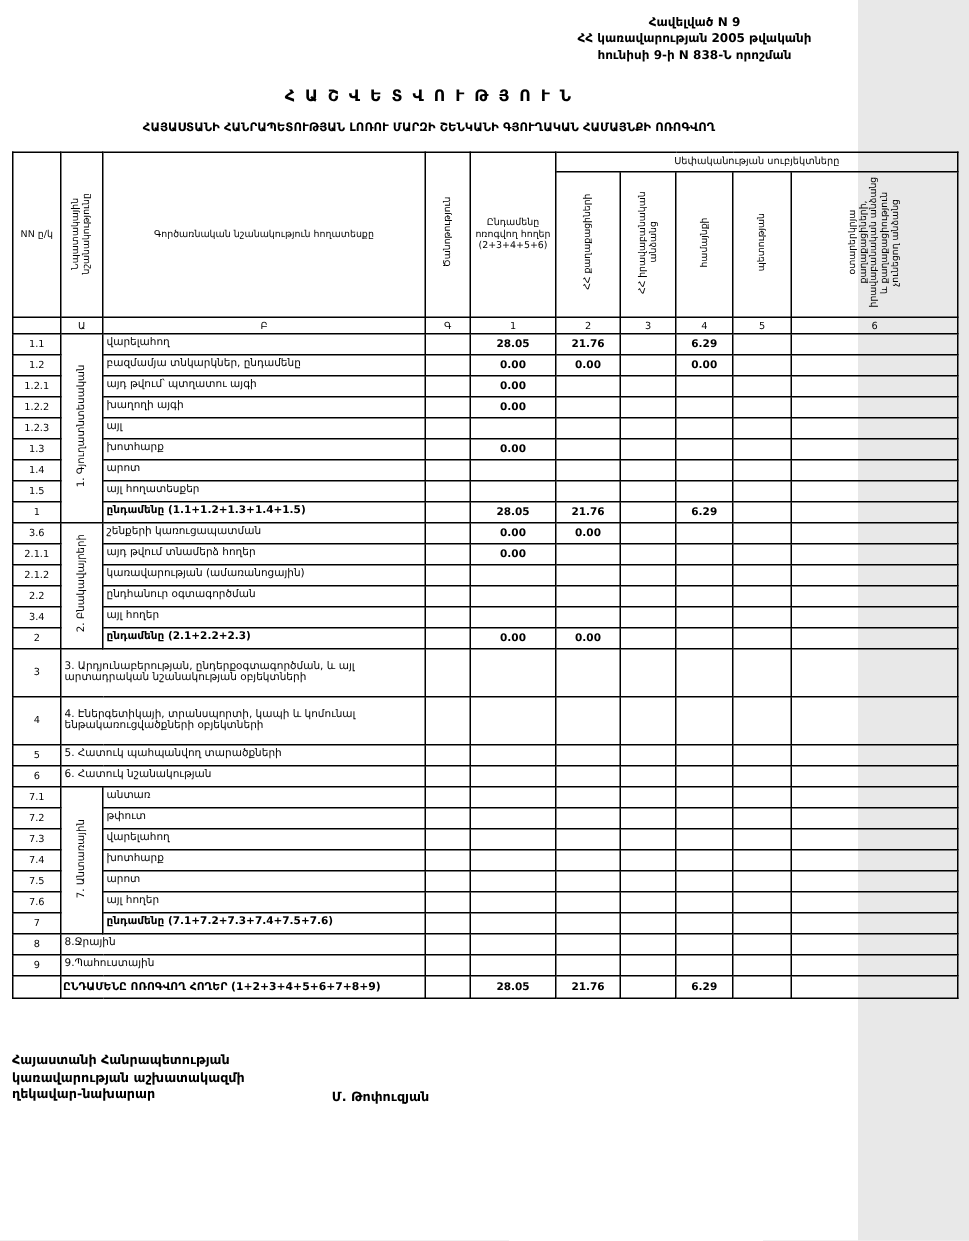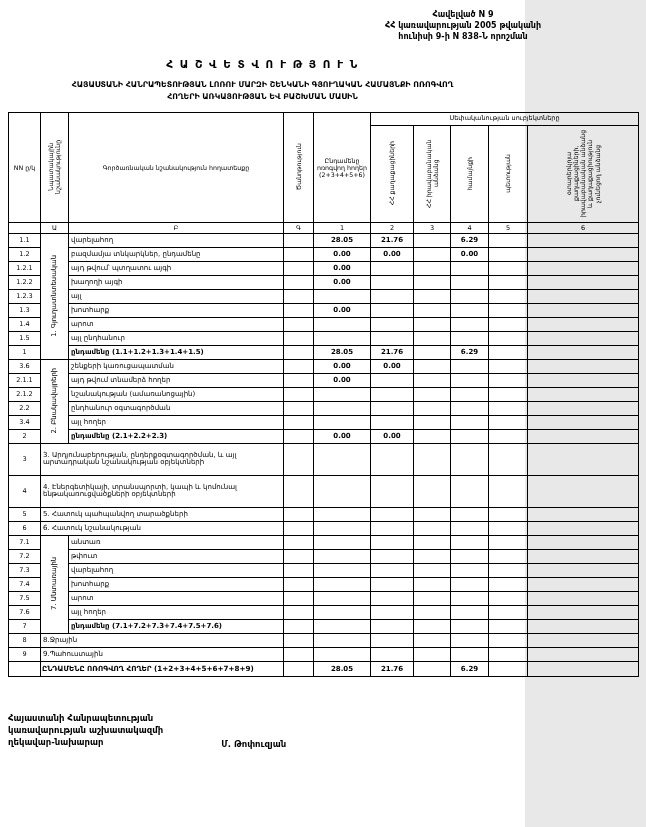--- a/index.html
+++ b/index.html
@@ -1,18 +1,18 @@
 <!DOCTYPE html>
 <html><head>
 <meta charset="utf-8">
 <style>
   * { box-sizing: border-box; }
   html,body { margin:0; padding:0; background:#e8e8e8; }
   body { font-family:"DejaVu Sans", sans-serif; color:#000; }
-  .page { width:525px; min-height:827px; background:#fff; padding:8px 8px 10px 8px; position:relative; }
+  .page { width:572px; min-height:827px; background:#fff; padding:8px 8px 10px 8px; position:relative; }
   .appendix-block { width:350px; margin-left:280px; text-align:center; font-size:8px; font-weight:bold; line-height:1.35; margin-top:2px; }
   .title { text-align:center; font-weight:bold; font-size:10.5px; letter-spacing:1.5px; margin-top:16px; }
   .subtitle { text-align:center; font-weight:bold; font-size:7.8px; line-height:1.45; margin-top:9px; }
   table { border-collapse:collapse; table-layout:fixed; width:630px; margin-top:10px; }
   th, td { border:1px solid #000; padding:0 1px; overflow:hidden; font-weight:normal; vertical-align:middle; }
   thead th { font-size:6.3px; text-align:center; line-height:1.15;margin-top:20px; }
   .grouph { height:13px; font-size:6.5px; }
   .h-rot th { height:97px; }
   .vtext { writing-mode:vertical-rl; transform:rotate(180deg); display:inline-block; max-height:93px; line-height:1.15; font-size:6.2px; text-align:center; white-space:normal; }
   .h-letters td { height:11px; text-align:center; font-size:6.5px; }
@@ -38,21 +38,20 @@
 
   <div class="appendix-block">
     <div>Հավելված N 9</div>
     <div>ՀՀ կառավարության 2005 թվականի</div>
     <div>հունիսի 9-ի N 838-Ն որոշման</div>
   </div>
 
   <div class="title">Հ Ա Շ Վ Ե Տ Վ Ո Ւ Թ Յ Ո Ւ Ն</div>
   <div class="subtitle">
     <div>ՀԱՅԱՍՏԱՆԻ ՀԱՆՐԱՊԵՏՈՒԹՅԱՆ ԼՈՌՈՒ ՄԱՐԶԻ ՇԵՆԿԱՆԻ ԳՅՈՒՂԱԿԱՆ ՀԱՄԱՅՆՔԻ ՈՌՈԳՎՈՂ</div>
-    <div>ՀՈՂԵՐԻ ԱՌԿԱՅՈՒԹՅԱՆ ԵՎ ԲԱՇԽՄԱՆ ՄԱՍԻՆ</div>
   </div>
 
   <table>
     <colgroup>
       <col style="width:32px">
         <col style="width:28px">
         <col style="width:215px">
         <col style="width:30px">
         <col style="width:57px">
       <col style="width:43px">
@@ -164,21 +163,21 @@
         <td class="note"></td>
         <td class="num"></td>
         <td class="num"></td>
         <td class="num"></td>
         <td class="num"></td>
         <td class="num"></td>
         <td class="num"></td>
       </tr>
       <tr>
         <td class="nn">1.5</td>
-        <td class="desc">այլ ընդհանուր</td>
+        <td class="desc">այլ հողատեսքեր</td>
         <td class="note"></td>
         <td class="num"></td>
         <td class="num"></td>
         <td class="num"></td>
         <td class="num"></td>
         <td class="num"></td>
         <td class="num"></td>
       </tr>
       <tr class="sum">
         <td class="nn">1</td>
@@ -209,21 +208,21 @@
         <td class="note"></td>
         <td class="num">0.00</td>
         <td class="num"></td>
         <td class="num"></td>
         <td class="num"></td>
         <td class="num"></td>
         <td class="num"></td>
       </tr>
       <tr>
         <td class="nn">2.1.2</td>
-        <td class="desc">նշանակության (ամառանոցային)</td>
+        <td class="desc">կառավարության (ամառանոցային)</td>
         <td class="note"></td>
         <td class="num"></td>
         <td class="num"></td>
         <td class="num"></td>
         <td class="num"></td>
         <td class="num"></td>
         <td class="num"></td>
       </tr>
       <tr>
         <td class="nn">2.2</td>

